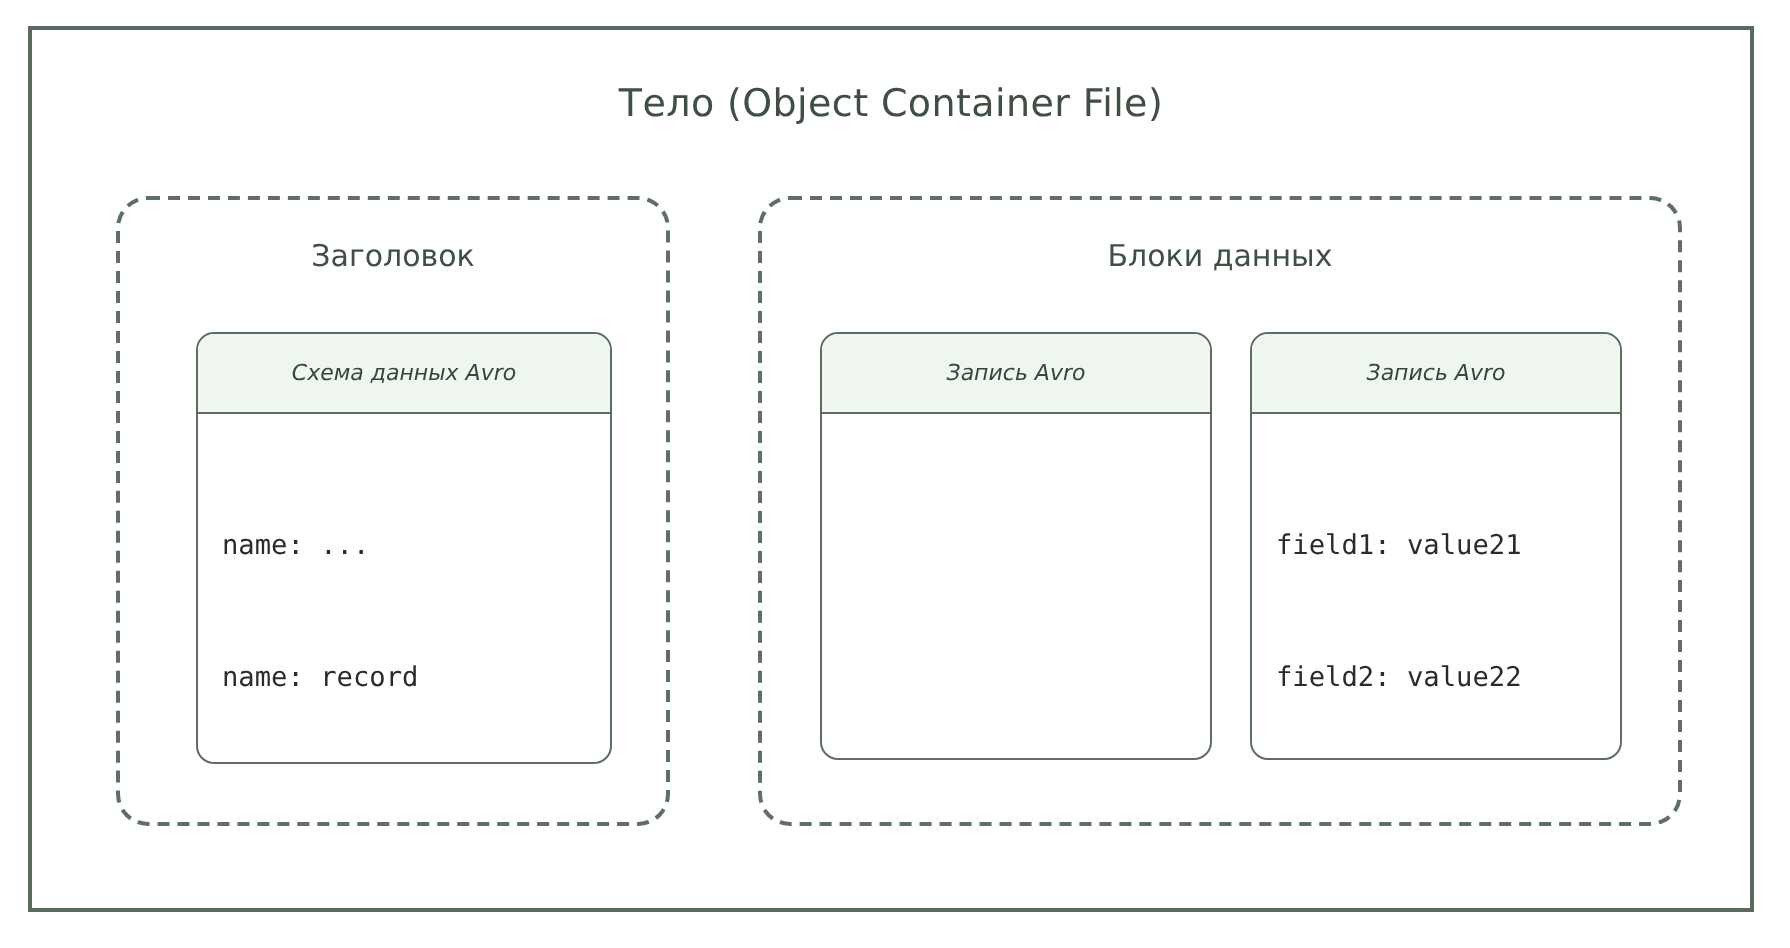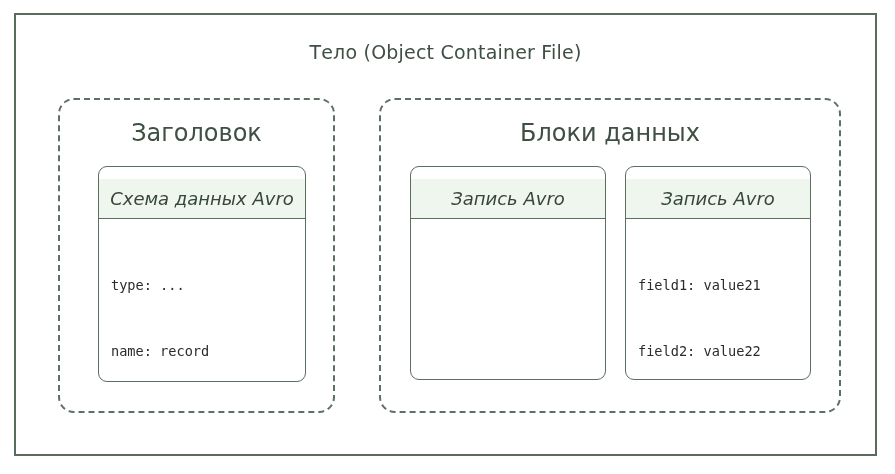--- a/index.html
+++ b/index.html
@@ -69,21 +69,21 @@
     width: 462px;
     height: 315px;
   }
 
   .group-title {
     position: absolute;
     left: 0;
     top: 19px;
     width: 100%;
     text-align: center;
-    font-size: 24px;
+    font-size: 15px;
     color: #3f4f43;
     white-space: nowrap;
   }
 
   
   .card {
     position: absolute;
     box-sizing: border-box;
     border: 1.6px solid #5b6e5f;
     border-radius: 9px;
@@ -92,25 +92,24 @@
   }
 
   .card-header {
     box-sizing: border-box;
     height: 40px;
     background: #eef6ee;
     border-bottom: 1.4px solid #5b6e5f;
     display: flex;
     align-items: center;
     justify-content: center;
-    font-size: 18px;
+    font-size: 11px;
     font-style: italic;
     color: #37463b;
     white-space: nowrap;
-    margin-top: 12px;
   }
 
   .card-body {
     padding: 11px 12px 8px 12px;
     font-family: "DejaVu Sans Mono", monospace;
     font-size: 13.6px;
     line-height: 22px;
     color: #2b2b2b;
     white-space: pre;
   }
@@ -152,21 +151,21 @@
     <div id="outer-title">Тело (Object Container File)</div>
   </div>
 
   <div id="group-header" class="group-box">
     <div class="group-title">Заголовок</div>
   </div>
 
   <div id="card-schema" class="card">
     <div class="card-header">Схема данных Avro</div>
     <div class="card-body">
-      <span class="code-line">type: ...</span>
+      <span class="code-line">name: ...</span>
       <span class="code-line">name: record</span>
       
       
       
       
     </div>
   </div>
 
   <div id="group-datablocks" class="group-box">
     <div class="group-title">Блоки данных</div>

